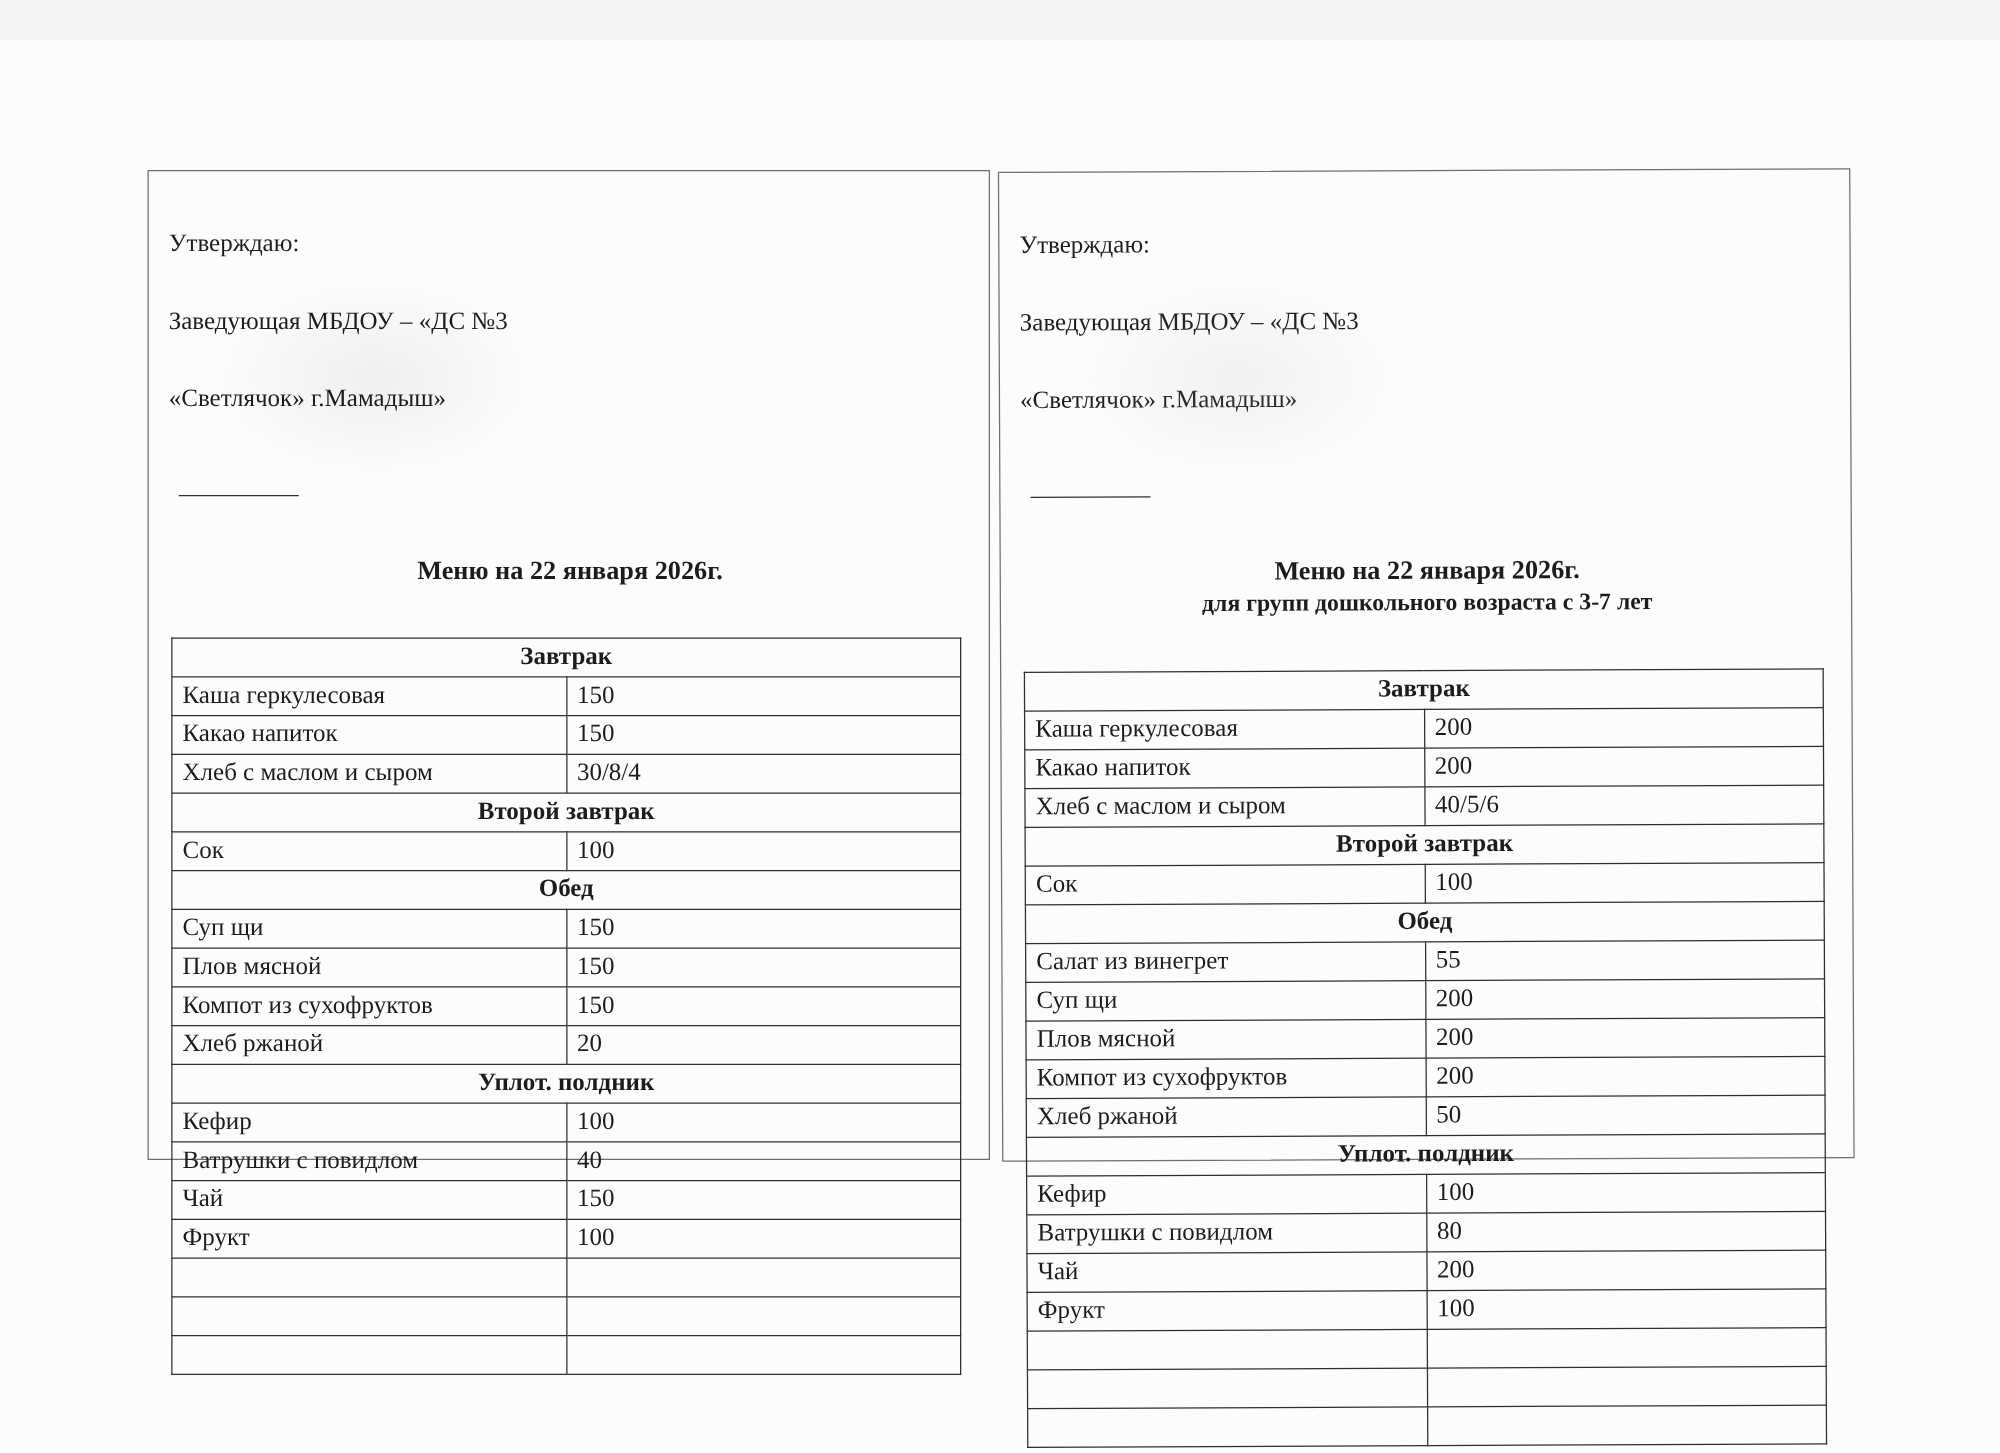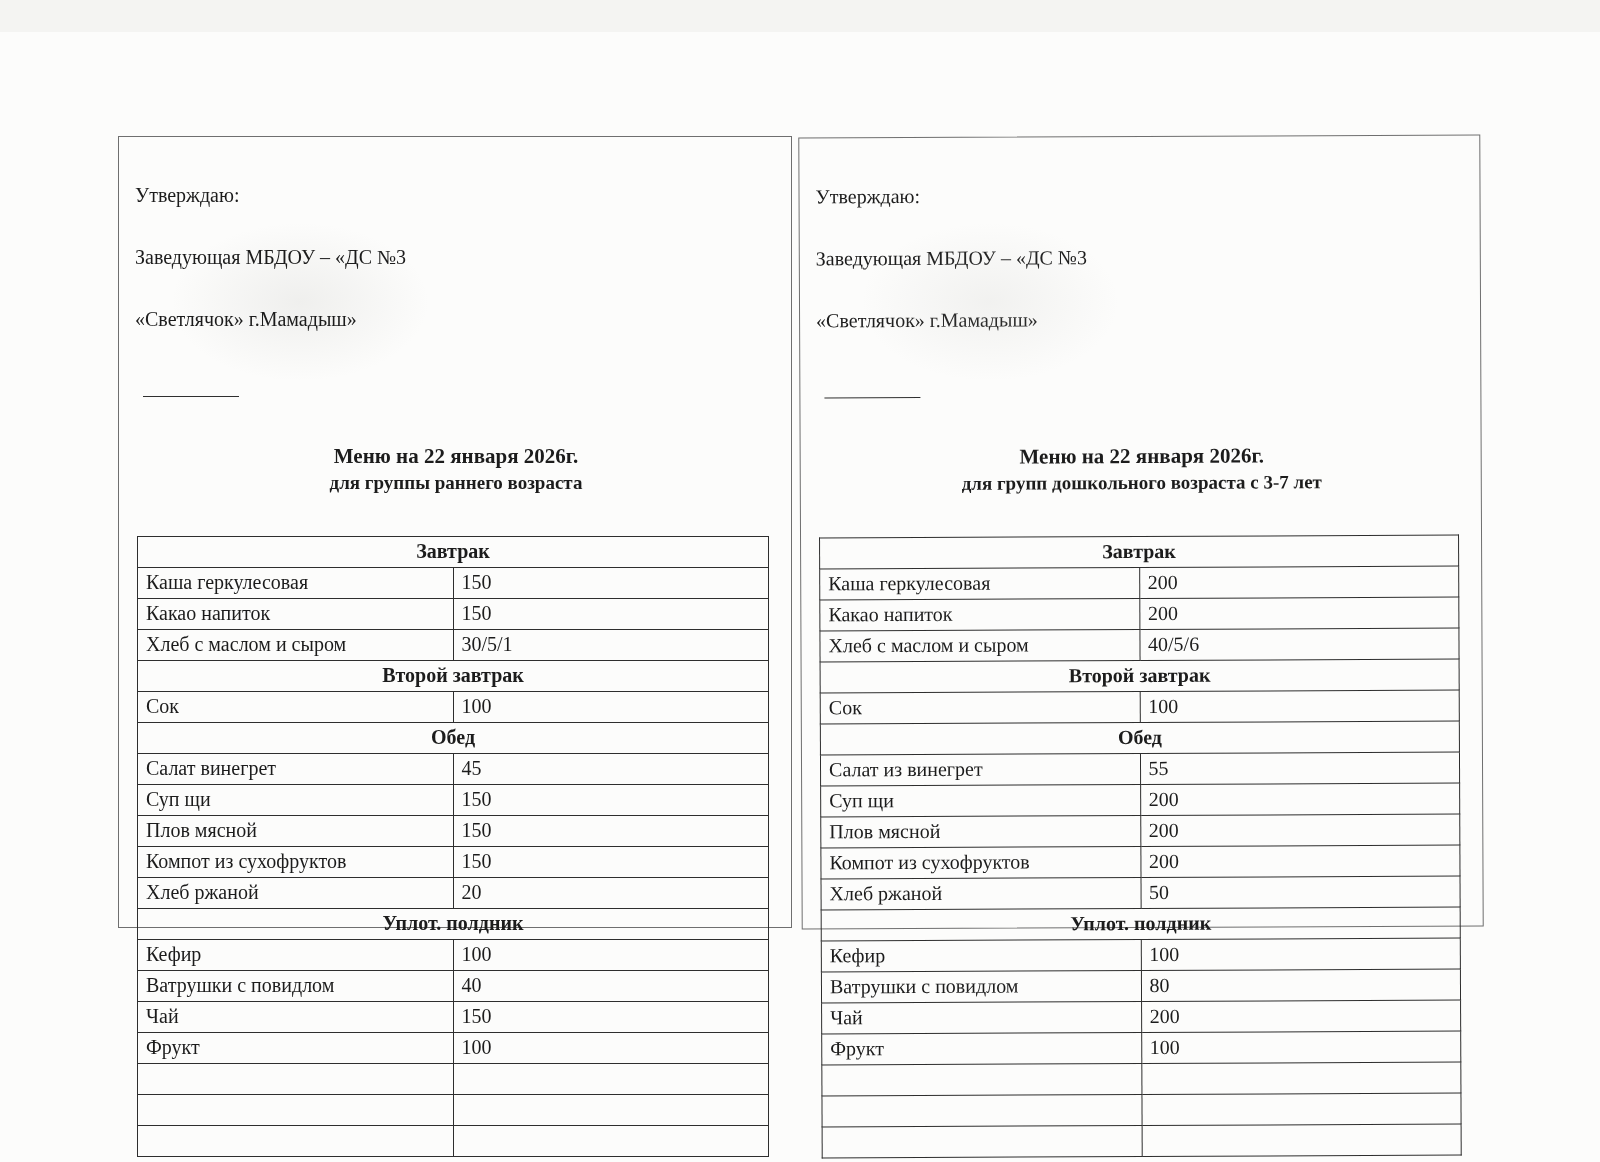--- a/index.html
+++ b/index.html
@@ -70,52 +70,47 @@
 
   <div class="sheet left">
     <div class="approval">
       <div>Утверждаю:</div>
       <div>Заведующая МБДОУ – «ДС №3</div>
       <div>«Светлячок» г.Мамадыш»</div>
     </div>
     <div class="sig-line"></div>
     <div class="title-block">
       <div class="menu-title">Меню на 22 января 2026г.</div>
-      <div class="menu-subtitle">для группы раннего возраста</div>
     </div>
     <table class="menu">
       <tbody>
           <tr>
             <td colspan="2" class="section">Завтрак</td>
           </tr>
           <tr>
             <td class="dish">Каша геркулесовая</td>
             <td class="qty">150</td>
           </tr>
           <tr>
             <td class="dish">Какао напиток</td>
             <td class="qty">150</td>
           </tr>
           <tr>
             <td class="dish">Хлеб с маслом и сыром</td>
-            <td class="qty">30/5/1</td>
+            <td class="qty">30/8/4</td>
           </tr>
           <tr>
             <td colspan="2" class="section">Второй завтрак</td>
           </tr>
           <tr>
             <td class="dish">Сок</td>
             <td class="qty">100</td>
           </tr>
           <tr>
             <td colspan="2" class="section">Обед</td>
-          </tr>
-          <tr>
-            <td class="dish">Салат винегрет</td>
-            <td class="qty">45</td>
           </tr>
           <tr>
             <td class="dish">Суп щи</td>
             <td class="qty">150</td>
           </tr>
           <tr>
             <td class="dish">Плов мясной</td>
             <td class="qty">150</td>
           </tr>
           <tr>

